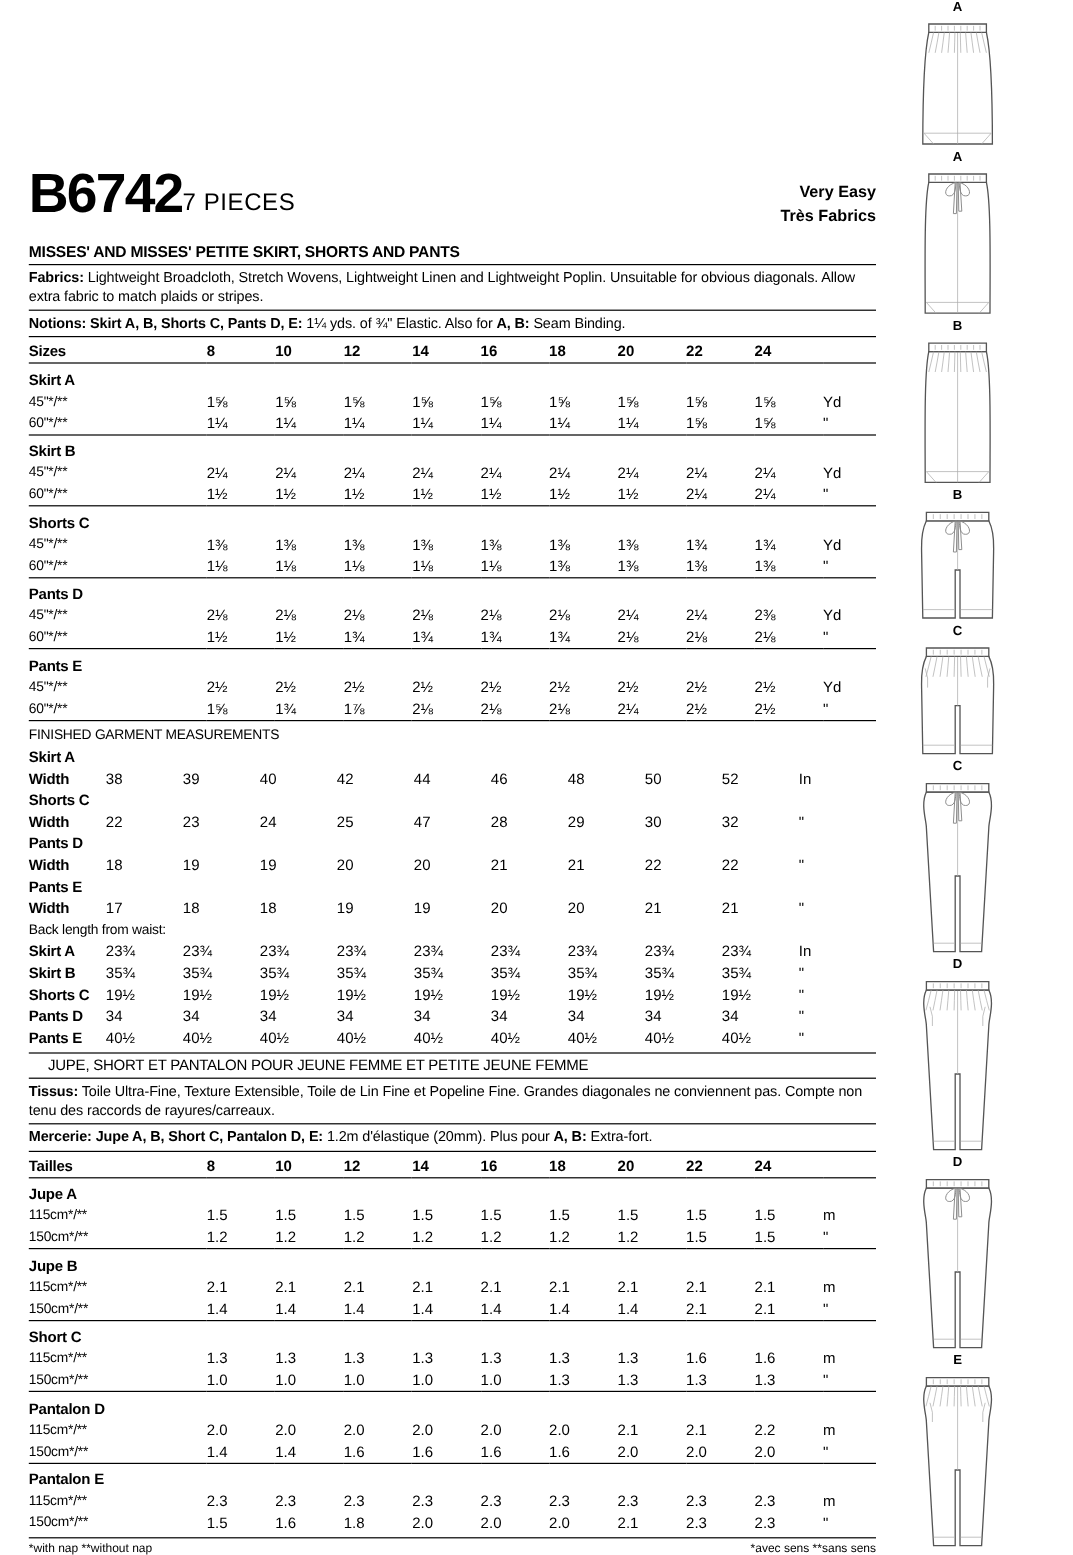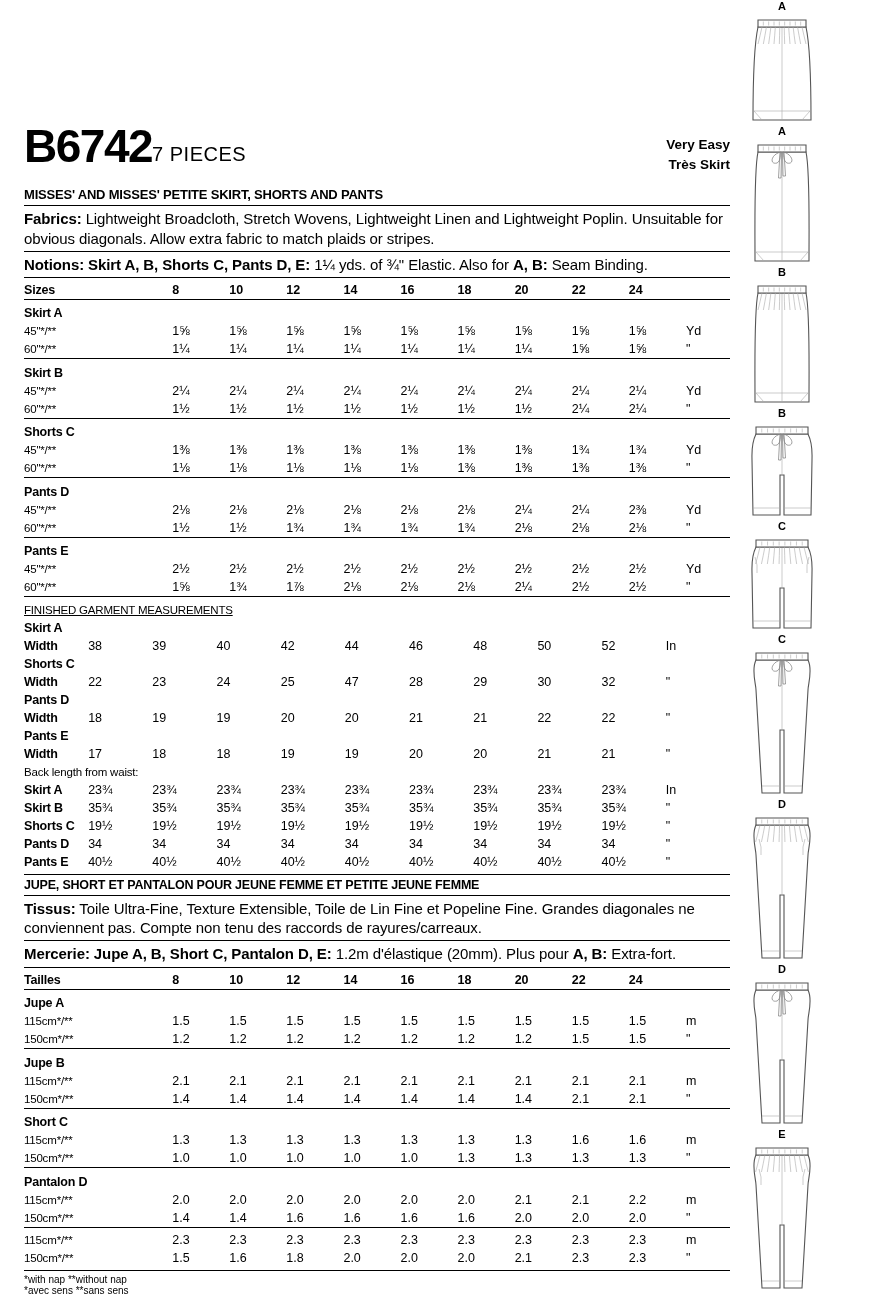--- a/index.html
+++ b/index.html
@@ -72,21 +72,21 @@
   }
 
   hr.rule {
     border: none;
     border-top: 1.6px solid #000;
     margin: 3px 0 3px 0;
     width: 706px;
   }
 
   .para {
-    font-size: 15px;
+    font-size: 12px;
     line-height: 1.28;
     width: 706px;
     letter-spacing: -0.1px;
   }
   .para b { font-weight: bold; }
 
   
   table.spec {
     width: 706px;
     border-collapse: collapse;
@@ -120,39 +120,38 @@
   tr.hdr td { font-weight: bold; font-size: 12.5px; }
   tr.grp td { font-weight: bold; font-size: 12.5px; height: 19px; }
   tr.sep td {
     height: 4px; line-height: 4px;
     border-top: 1.5px solid #000;
   }
   .secthead {
     font-weight: bold;
     font-size: 12.5px;
     letter-spacing: -0.1px;
-    text-decoration: underline;
   }
   .backlen {
     font-weight: bold;
     font-size: 12.5px;
   }
   .frtitle {
     font-size: 12.5px;
-    font-weight: bold;
+    font-weight: normal;
     letter-spacing: -0.2px;
     width: 706px;
+    margin-left: 16px;
   }
   .footnotes {
     width: 706px;
     display: flex;
     justify-content: space-between;
     font-size: 10px;
     margin-top: 3px;
-    flex-direction: column;
   }
 
   
   .illus {
     width: 104px;
     text-align: center;
     margin-bottom: 2px;
   }
   .illus svg { display: block; margin: 0 auto; }
   .illus .cap {
@@ -172,21 +171,21 @@
 
   <div class="left-col">
 
     <div class="header-row">
       <div class="head-left">
         <div class="patnum">B6742</div>
         <div class="pieces">7 PIECES</div>
       </div>
       <div class="difficulty">
         <div>Very Easy</div>
-        <div>Très Skirt</div>
+        <div>Très Fabrics</div>
       </div>
     </div>
 
     <div class="title-main">MISSES' AND MISSES' PETITE SKIRT, SHORTS AND PANTS</div>
     <hr class="rule">
 
     <div class="para">
       <b>Fabrics:</b><span> Lightweight Broadcloth, Stretch Wovens, Lightweight Linen and Lightweight Poplin. Unsuitable for obvious diagonals. Allow extra fabric to match plaids or stripes.</span>
     </div>
     <hr class="rule">
@@ -657,20 +656,23 @@
             <td class="num">1.6</td>
             <td class="num">1.6</td>
             <td class="num">1.6</td>
             <td class="num">2.0</td>
             <td class="num">2.0</td>
             <td class="num">2.0</td>
             <td class="unit">"</td>
           </tr>
           <tr class="sep">
             <td colspan="11"></td>
+          </tr>
+          <tr class="grp">
+            <td class="lbl b" colspan="11">Pantalon E</td>
           </tr>
           <tr>
             <td class="lbl">115cm*/**</td>
             <td class="num">2.3</td>
             <td class="num">2.3</td>
             <td class="num">2.3</td>
             <td class="num">2.3</td>
             <td class="num">2.3</td>
             <td class="num">2.3</td>
             <td class="num">2.3</td>

